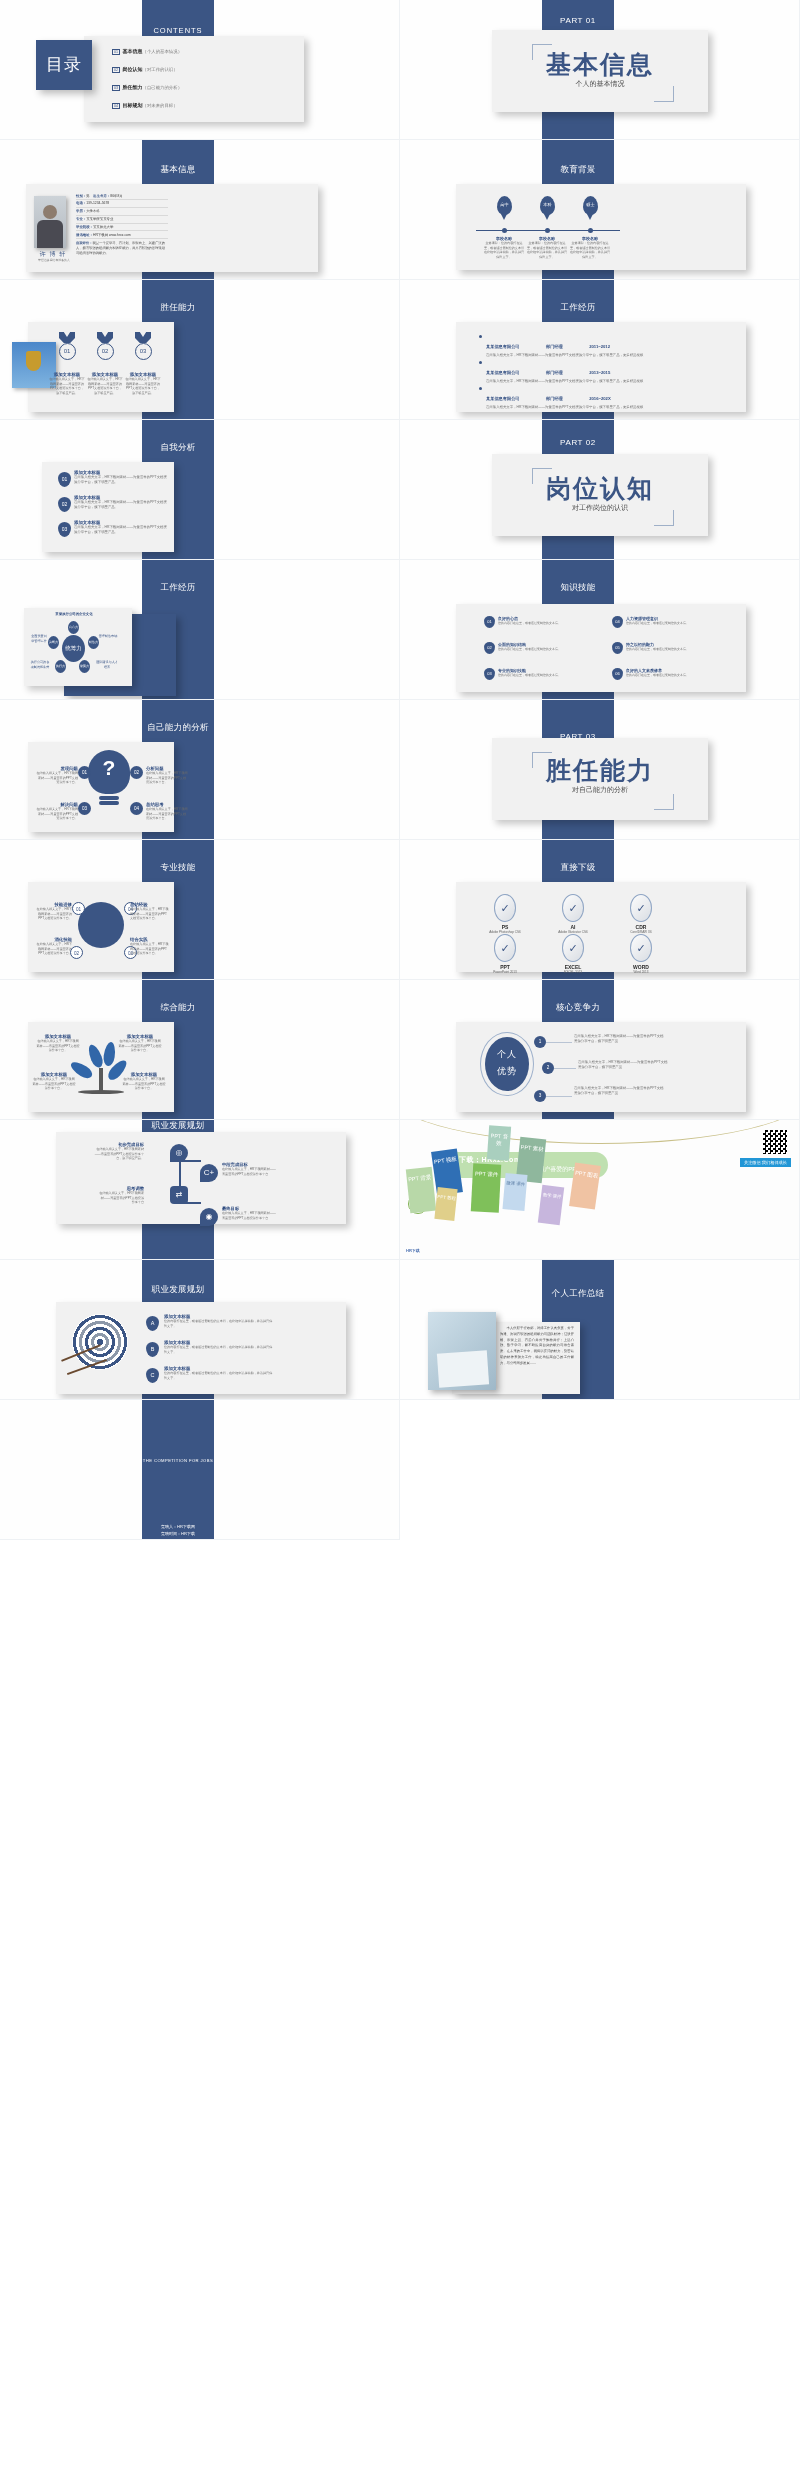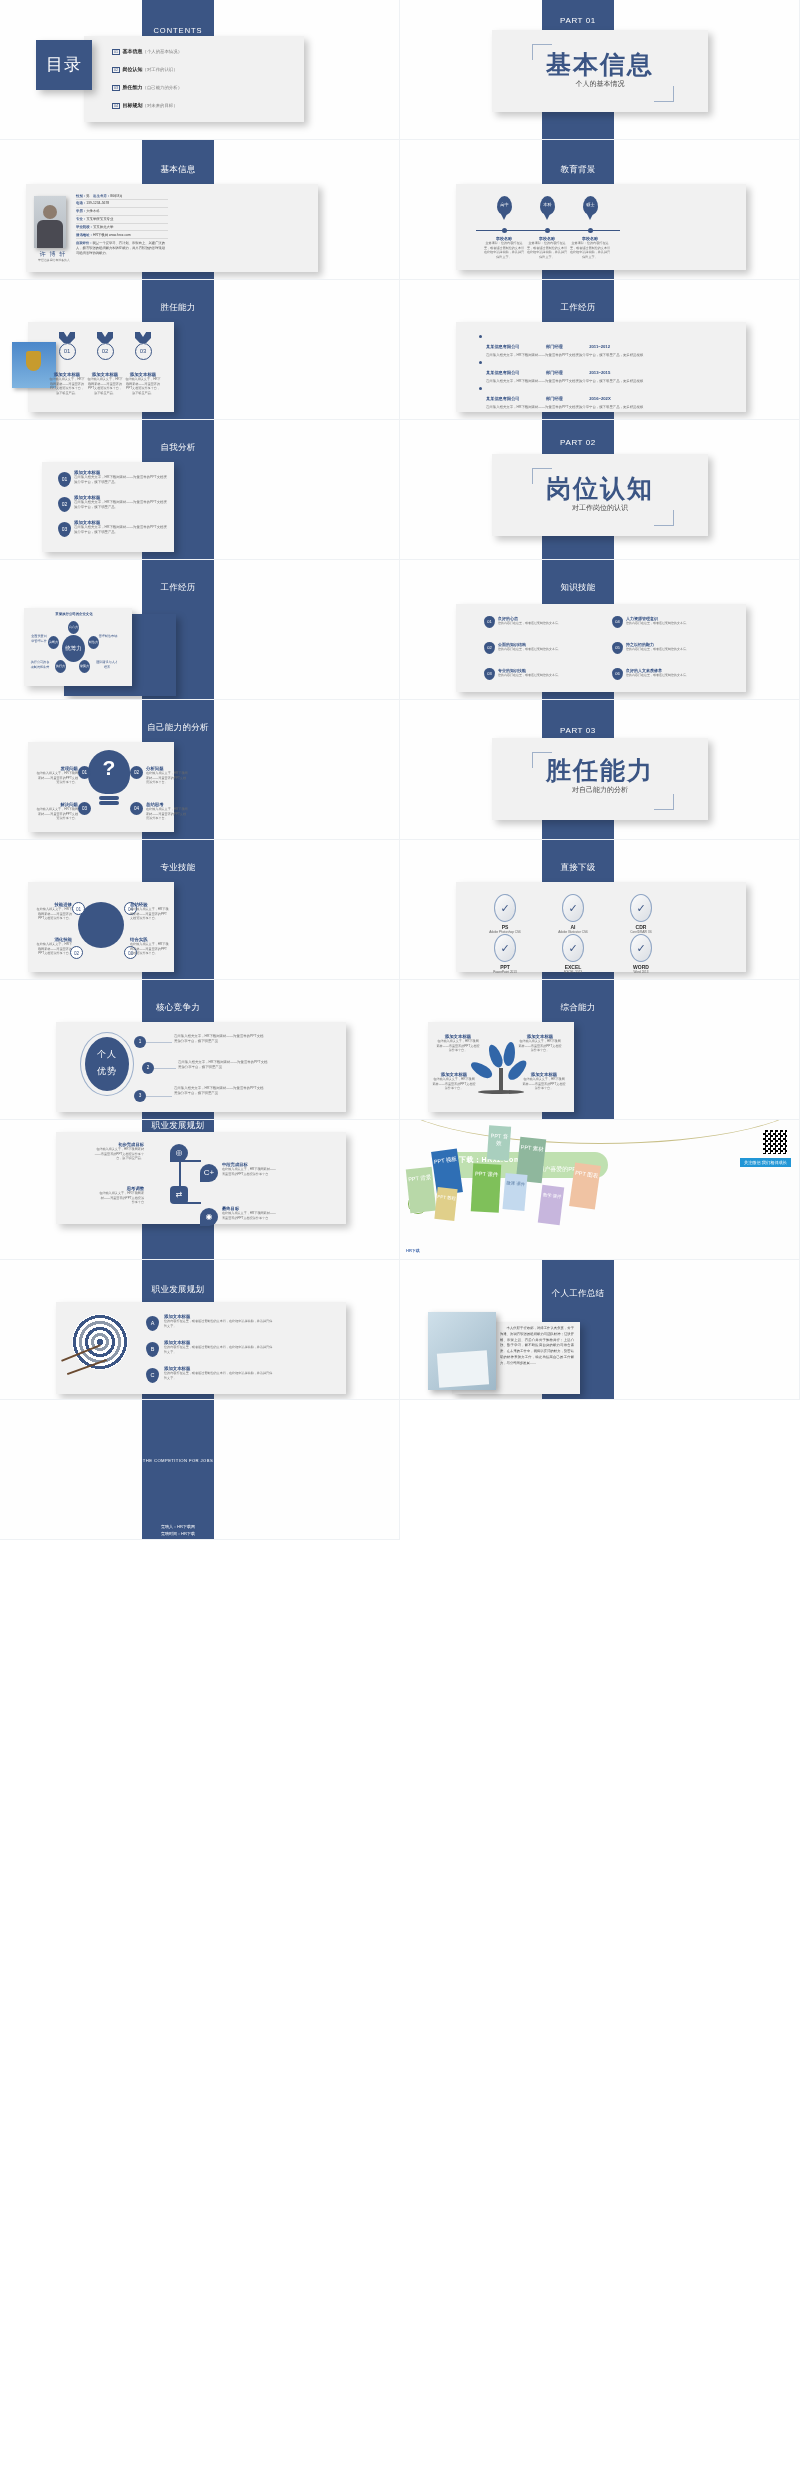--- a/index.html
+++ b/index.html
@@ -431,21 +431,21 @@
     <div class="ncirc" style="left:78px;top:102px">03</div>
     <div class="ncirc" style="left:130px;top:102px">04</div>
     <div style="position:absolute;left:146px;top:102px;width:42px">
         <div class="lbl">总结思考</div>
         <div class="tiny">在此输入相关文字，HR下载网素材——海量营养的PPT文档资源分享平台。</div>
       </div>
   </div>
 
   <div class="slide">
     <div class="band"></div>
-    <div class="part-label" style="top:26px">PART 03</div>
+    <div class="part-label" style="top:32px">PART 03</div>
     <div class="card part-card" style="top:38px">
       <div class="bracket-tl"></div>
       <div class="bracket-br"></div>
       <div class="part-big" style="top:20px">
         <div class="t">胜任能力</div>
         <div class="s">对自己能力的分析</div>
       </div>
     </div>
   </div>
 
@@ -505,20 +505,48 @@
       </div>
     <div class="osk" style="left:148px;top:94px">
         <div class="c">✓</div>
         <div class="n">EXCEL</div>
         <div class="s">EXCEL 2013</div>
       </div>
     <div class="osk" style="left:216px;top:94px">
         <div class="c">✓</div>
         <div class="n">WORD</div>
         <div class="s">Word 2013</div>
+      </div>
+  </div>
+
+  <div class="slide">
+    <div class="band"></div>
+    <div class="slide-title" style="top:22px">综合能力</div>
+    <div class="card" style="left:28px;top:42px;width:146px;height:90px;"></div>
+    <div class="leaf" style="left:90px;top:64px;transform:rotate(-22deg)"></div>
+    <div class="leaf" style="left:104px;top:62px;transform:rotate(8deg)"></div>
+    <div class="leaf" style="left:76px;top:78px;transform:rotate(-58deg)"></div>
+    <div class="leaf" style="left:112px;top:78px;transform:rotate(42deg)"></div>
+    <div class="trunk" style="left:99px;top:88px;width:4px;height:24px"></div>
+    <div class="ground" style="left:78px;top:110px;width:46px;height:4px"></div>
+    <div style="position:absolute;left:36px;top:54px;width:44px;text-align:center">
+        <div class="lbl">添加文本标题</div>
+        <div class="tiny">在此输入相关文字，HR下载网素材——海量营养的PPT文档资源分享平台。</div>
+      </div>
+    <div style="position:absolute;left:118px;top:54px;width:44px;text-align:center">
+        <div class="lbl">添加文本标题</div>
+        <div class="tiny">在此输入相关文字，HR下载网素材——海量营养的PPT文档资源分享平台。</div>
+      </div>
+    <div style="position:absolute;left:32px;top:92px;width:44px;text-align:center">
+        <div class="lbl">添加文本标题</div>
+        <div class="tiny">在此输入相关文字，HR下载网素材——海量营养的PPT文档资源分享平台。</div>
+      </div>
+    <div style="position:absolute;left:122px;top:92px;width:44px;text-align:center">
+        <div class="lbl">添加文本标题</div>
+        <div class="tiny">在此输入相关文字，HR下载网素材——海量营养的PPT文档资源分享平台。</div>
       </div>
   </div>
 
   <div class="slide">
     <div class="band"></div>
     <div class="slide-title" style="top:22px">核心竞争力</div>
     <div class="card" style="left:56px;top:42px;width:290px;height:90px;"></div>
     <div class="cc-ring" style="left:80px;top:52px"></div>
     <div class="cc-oval" style="left:85px;top:57px">
       <div class="t">个人</div>
@@ -526,48 +554,20 @@
     </div>
     <div class="cc-num" style="left:134px;top:56px">1</div>
     <div class="cc-line" style="left:146px;top:62px;width:26px"></div>
     <div class="tiny2" style="position:absolute;left:174px;top:54px;width:90px">在此输入相关文字，HR下载网素材——海量营养的PPT文档资源分享平台，旗下明星产品</div>
     <div class="cc-num" style="left:142px;top:82px">2</div>
     <div class="cc-line" style="left:154px;top:88px;width:22px"></div>
     <div class="tiny2" style="position:absolute;left:178px;top:80px;width:92px">在此输入相关文字，HR下载网素材——海量营养的PPT文档资源分享平台，旗下明星产品</div>
     <div class="cc-num" style="left:134px;top:110px">3</div>
     <div class="cc-line" style="left:146px;top:116px;width:26px"></div>
     <div class="tiny2" style="position:absolute;left:174px;top:106px;width:90px">在此输入相关文字，HR下载网素材——海量营养的PPT文档资源分享平台，旗下明星产品</div>
-  </div>
-
-  <div class="slide">
-    <div class="band"></div>
-    <div class="slide-title" style="top:22px">综合能力</div>
-    <div class="card" style="left:28px;top:42px;width:146px;height:90px;"></div>
-    <div class="leaf" style="left:90px;top:64px;transform:rotate(-22deg)"></div>
-    <div class="leaf" style="left:104px;top:62px;transform:rotate(8deg)"></div>
-    <div class="leaf" style="left:76px;top:78px;transform:rotate(-58deg)"></div>
-    <div class="leaf" style="left:112px;top:78px;transform:rotate(42deg)"></div>
-    <div class="trunk" style="left:99px;top:88px;width:4px;height:24px"></div>
-    <div class="ground" style="left:78px;top:110px;width:46px;height:4px"></div>
-    <div style="position:absolute;left:36px;top:54px;width:44px;text-align:center">
-        <div class="lbl">添加文本标题</div>
-        <div class="tiny">在此输入相关文字，HR下载网素材——海量营养的PPT文档资源分享平台。</div>
-      </div>
-    <div style="position:absolute;left:118px;top:54px;width:44px;text-align:center">
-        <div class="lbl">添加文本标题</div>
-        <div class="tiny">在此输入相关文字，HR下载网素材——海量营养的PPT文档资源分享平台。</div>
-      </div>
-    <div style="position:absolute;left:32px;top:92px;width:44px;text-align:center">
-        <div class="lbl">添加文本标题</div>
-        <div class="tiny">在此输入相关文字，HR下载网素材——海量营养的PPT文档资源分享平台。</div>
-      </div>
-    <div style="position:absolute;left:122px;top:92px;width:44px;text-align:center">
-        <div class="lbl">添加文本标题</div>
-        <div class="tiny">在此输入相关文字，HR下载网素材——海量营养的PPT文档资源分享平台。</div>
-      </div>
   </div>
 
 
   <div class="slide">
     <div class="band"></div>
     <div class="slide-title" style="top:0px">职业发展规划</div>
     <div class="card" style="left:56px;top:12px;width:290px;height:92px;"></div>
     <div class="fl-ico" style="left:170px;top:24px">◎</div>
     <div class="fl-ico" style="left:200px;top:44px">C+</div>
     <div class="fl-sq" style="left:170px;top:66px">⇄</div>

